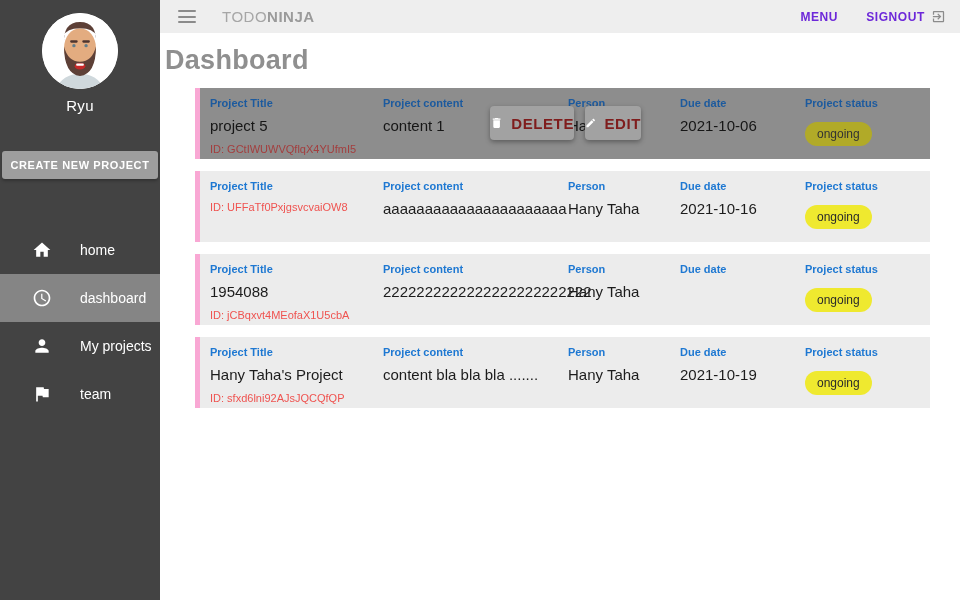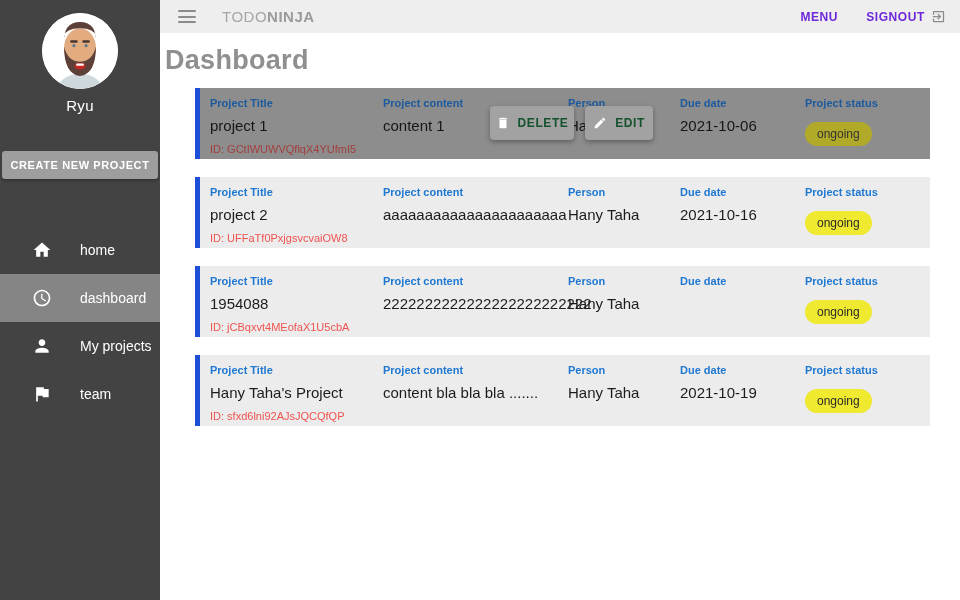--- a/index.html
+++ b/index.html
@@ -42,47 +42,47 @@
   .page-title { font-size:27px; font-weight:bold; color:#8f8f8f; letter-spacing:.3px; margin-bottom:12px; }
   .sort-row { padding-left:40px; margin-bottom:12px; display:flex; align-items:center; }
   .sort-btn { display:inline-flex; align-items:center; background:none; border:none; cursor:pointer;
     font-family:"Liberation Sans",sans-serif; font-size:11px; font-weight:bold; color:#2b2b2b; letter-spacing:.4px; }
   .sort-btn + .sort-btn { margin-left:30px; }
   .sort-icon { width:14px; height:14px; margin-right:7px; }
   .sort-icon svg { width:14px; height:14px; fill:#2b2b2b; }
 
   
   .cards { padding-left:30px; }
-  .card { position:relative; display:flex; background:#ececec; border-left:5px solid #1d4ed8;
-    height:71px; margin-bottom:18px; cursor:pointer; }
+  .card { position:relative; display:flex; background:#ececec; border-left:5px solid #f9a8d4;
+    height:71px; margin-bottom:12px; cursor:pointer; }
   .col { padding-top:9px; }
   .col-title   { width:183px; padding-left:10px; }
   .col-content { width:185px; }
   .col-person  { width:112px; }
   .col-due     { width:125px; }
   .col-status  { flex:1; }
   .col-label { font-size:11px; font-weight:bold; color:#1e78d2; margin-bottom:8px; }
   .col-value { font-size:15px; color:#1c1c1c; }
   .col-id { font-size:11px; color:#ef5350; margin-top:9px; }
   .badge { display:inline-block; margin-top:5px; background:#efe92f; color:#2b2b2b; font-size:12px;
     padding:5px 12px; border-radius:12px; }
 
   
   .card.hovered { background:#8d8d8d; }
   .card.hovered .col-label { color:#1c5a9e; }
   .card.hovered .col-value { color:#161616; }
   .card.hovered .col-id { color:#a33e3e; }
   .card.hovered .badge { background:#b1aa28; color:#333; }
   .card-actions { position:absolute; top:18px; left:290px; display:flex; }
   .action-btn { display:inline-flex; align-items:center; justify-content:center; height:34px; border:none;
-    border-radius:4px; background:#a2a2a2; color:#14532d; font-family:"Liberation Sans",sans-serif; font-size:12px;
+    border-radius:4px; background:#a2a2a2; color:#7f1d1d; font-family:"Liberation Sans",sans-serif; font-size:15px;
     font-weight:bold; letter-spacing:.6px; cursor:pointer; box-shadow:0 2px 5px rgba(0,0,0,.35); }
   .action-btn svg { width:14px; height:14px; fill:#fff; margin-right:8px; }
   .btn-delete { width:84px; }
-  .btn-edit { width:68px; margin-left:11px; }
+  .btn-edit { width:56px; margin-left:11px; }
 </style>
 </head>
 <body>
 
 <div class="app">
 
   <aside class="sidebar">
     <div class="avatar-wrap">
       <div class="avatar">
         <svg viewBox="0 0 100 100">
@@ -163,21 +163,21 @@
 
     <main class="main">
       <h1 class="page-title">Dashboard</h1>
 
 
       <div class="cards">
 
         <div class="card hovered">
           <div class="col col-title">
             <div class="col-label">Project Title</div>
-            <div class="col-value">project 1</div>
+            <div class="col-value">project 5</div>
             <div class="col-id">ID: GCtIWUWVQflqX4YUfmI5</div>
           </div>
           <div class="col col-content">
             <div class="col-label">Project content</div>
             <div class="col-value">content 1</div>
           </div>
           <div class="col col-person">
             <div class="col-label">Person</div>
             <div class="col-value">Hany Taha</div>
           </div>
@@ -201,21 +201,20 @@
                   <path d="M3 17.25V21h3.75L17.81 9.94l-3.75-3.75L3 17.25zM20.71 7.04c.39-.39.39-1.02 0-1.41l-2.34-2.34c-.39-.39-1.02-.39-1.41 0l-1.83 1.83 3.75 3.75 1.83-1.83z"></path>
                 </svg>
               <span>EDIT</span>
             </button>
           </div>
         </div>
 
         <div class="card">
           <div class="col col-title">
             <div class="col-label">Project Title</div>
-            <div class="col-value">project 2</div>
             <div class="col-id">ID: UFFaTf0PxjgsvcvaiOW8</div>
           </div>
           <div class="col col-content">
             <div class="col-label">Project content</div>
             <div class="col-value">aaaaaaaaaaaaaaaaaaaaaa</div>
           </div>
           <div class="col col-person">
             <div class="col-label">Person</div>
             <div class="col-value">Hany Taha</div>
           </div>

